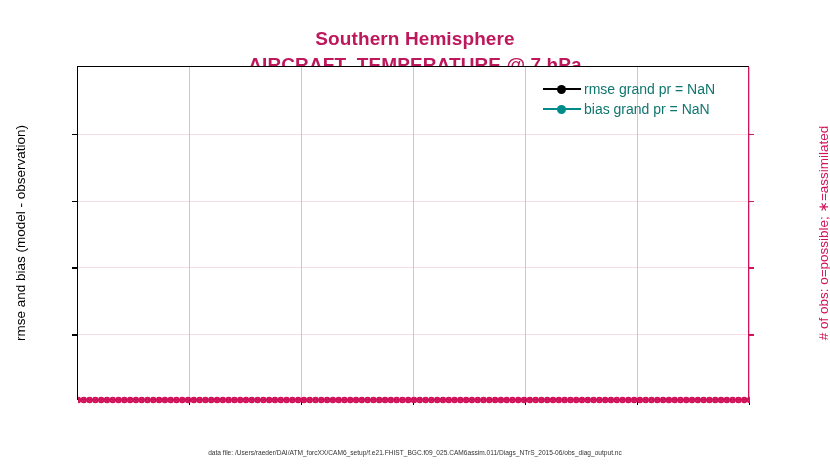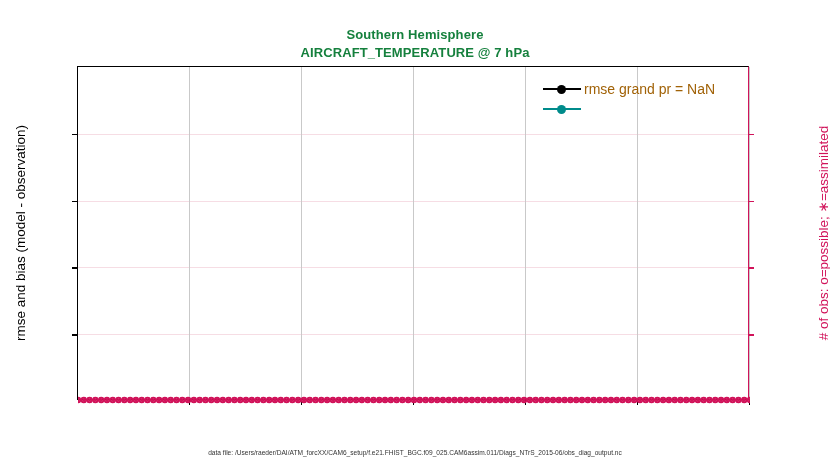--- a/index.html
+++ b/index.html
@@ -19,23 +19,23 @@
   
   #title-block {
     position: absolute;
     left: 0;
     top: 26px;
     width: 830px;
     text-align: center;
     line-height: 1.35;
   }
   #title-block .title-line {
-    font-size: 13px;
+    font-size: 19px;
     font-weight: bold;
-    color: #15803d;
+    color: #be185d;
     letter-spacing: 0.1px;
   }
 
   
   #plot-area {
     position: absolute;
     left: 77px;
     top: 66px;
     width: 672px;
     height: 334px;
@@ -140,21 +140,21 @@
   .legend-sample .lg-dot {
     position: absolute;
     left: 14px;
     top: 1.5px;
     width: 9px;
     height: 9px;
     border-radius: 50%;
   }
   .legend-text {
     font-size: 14px;
-    color: #a16207;
+    color: #0f766e;
     white-space: nowrap;
     line-height: 1;
   }
 
   
   #obs-band {
     position: absolute;
     left: 0;
     bottom: -4px;
     width: 100%;
@@ -698,18 +698,19 @@
         <span class="lg-line" style="background:#000000"></span>
         <span class="lg-dot" style="background:#000000"></span>
       </span>
       <span class="legend-text">rmse grand pr = NaN</span>
     </div>
     <div class="legend-row">
       <span class="legend-sample">
         <span class="lg-line" style="background:#008B8B"></span>
         <span class="lg-dot" style="background:#008B8B"></span>
       </span>
+      <span class="legend-text">bias grand pr = NaN</span>
     </div>
   </div>
 
 </div>
 
 <div id="data-file-caption">data file: /Users/raeder/DAI/ATM_forcXX/CAM6_setup/f.e21.FHIST_BGC.f09_025.CAM6assim.011/Diags_NTrS_2015-06/obs_diag_output.nc</div>
 
 </body></html>

